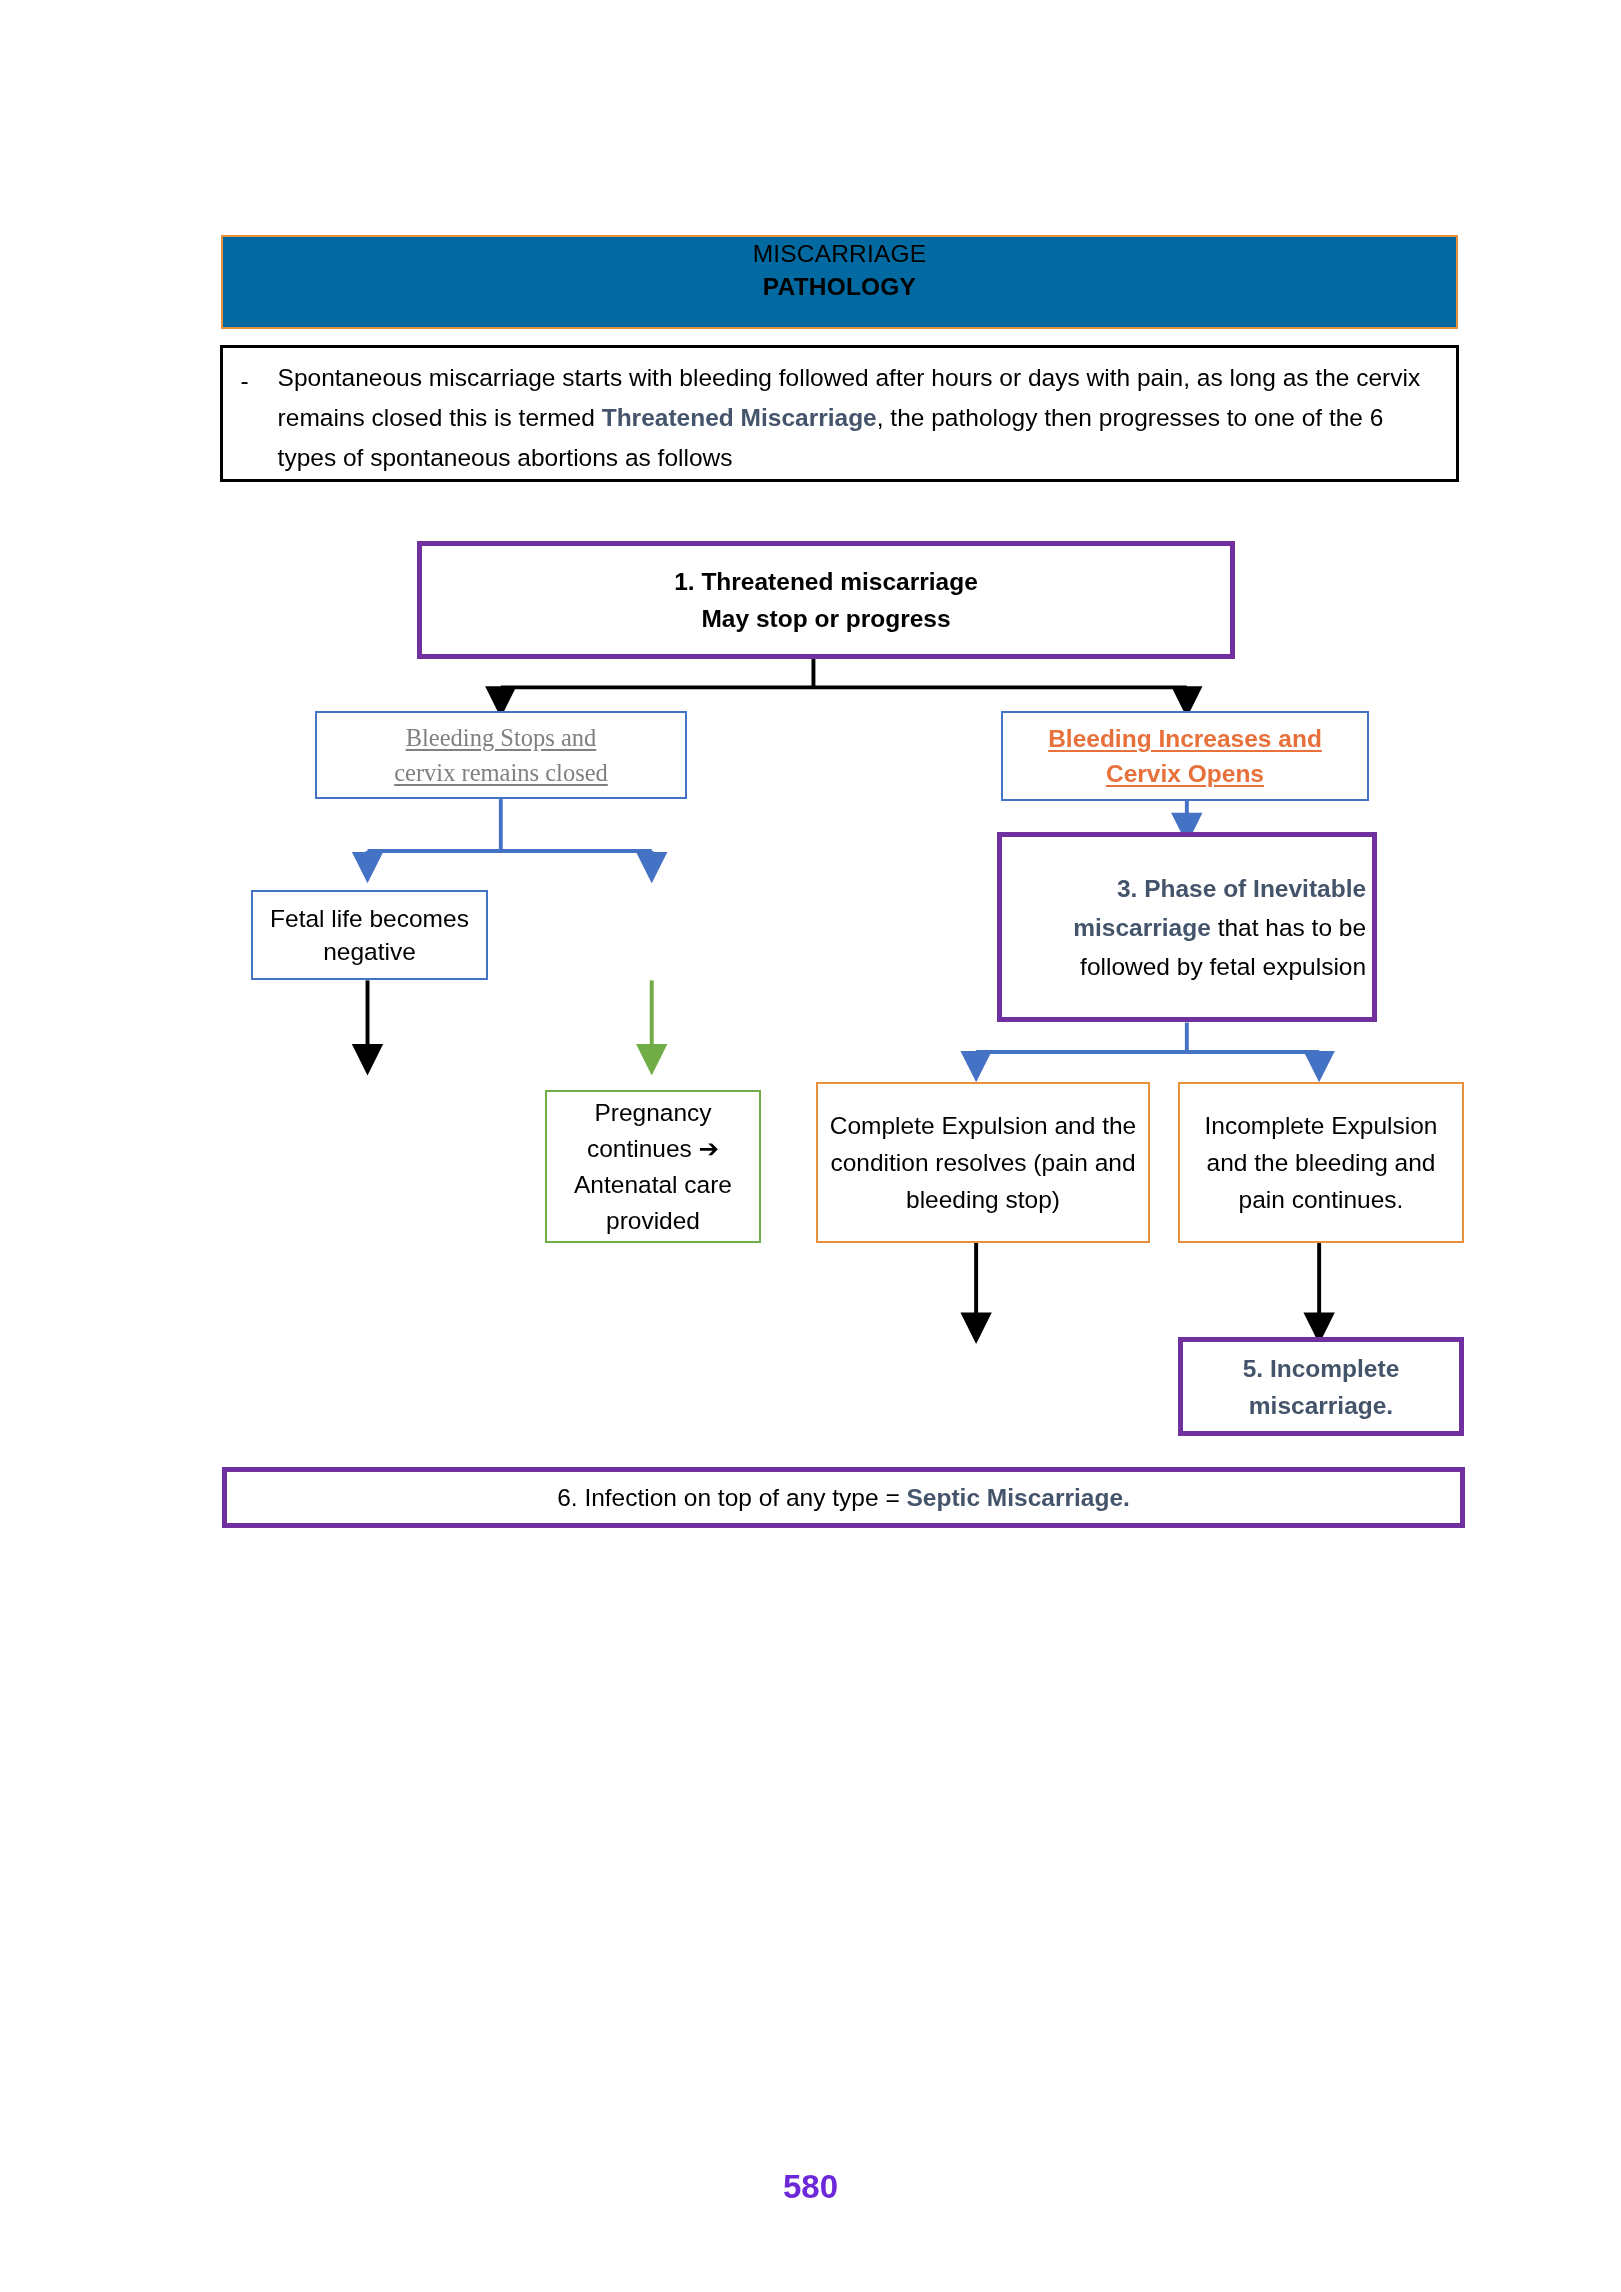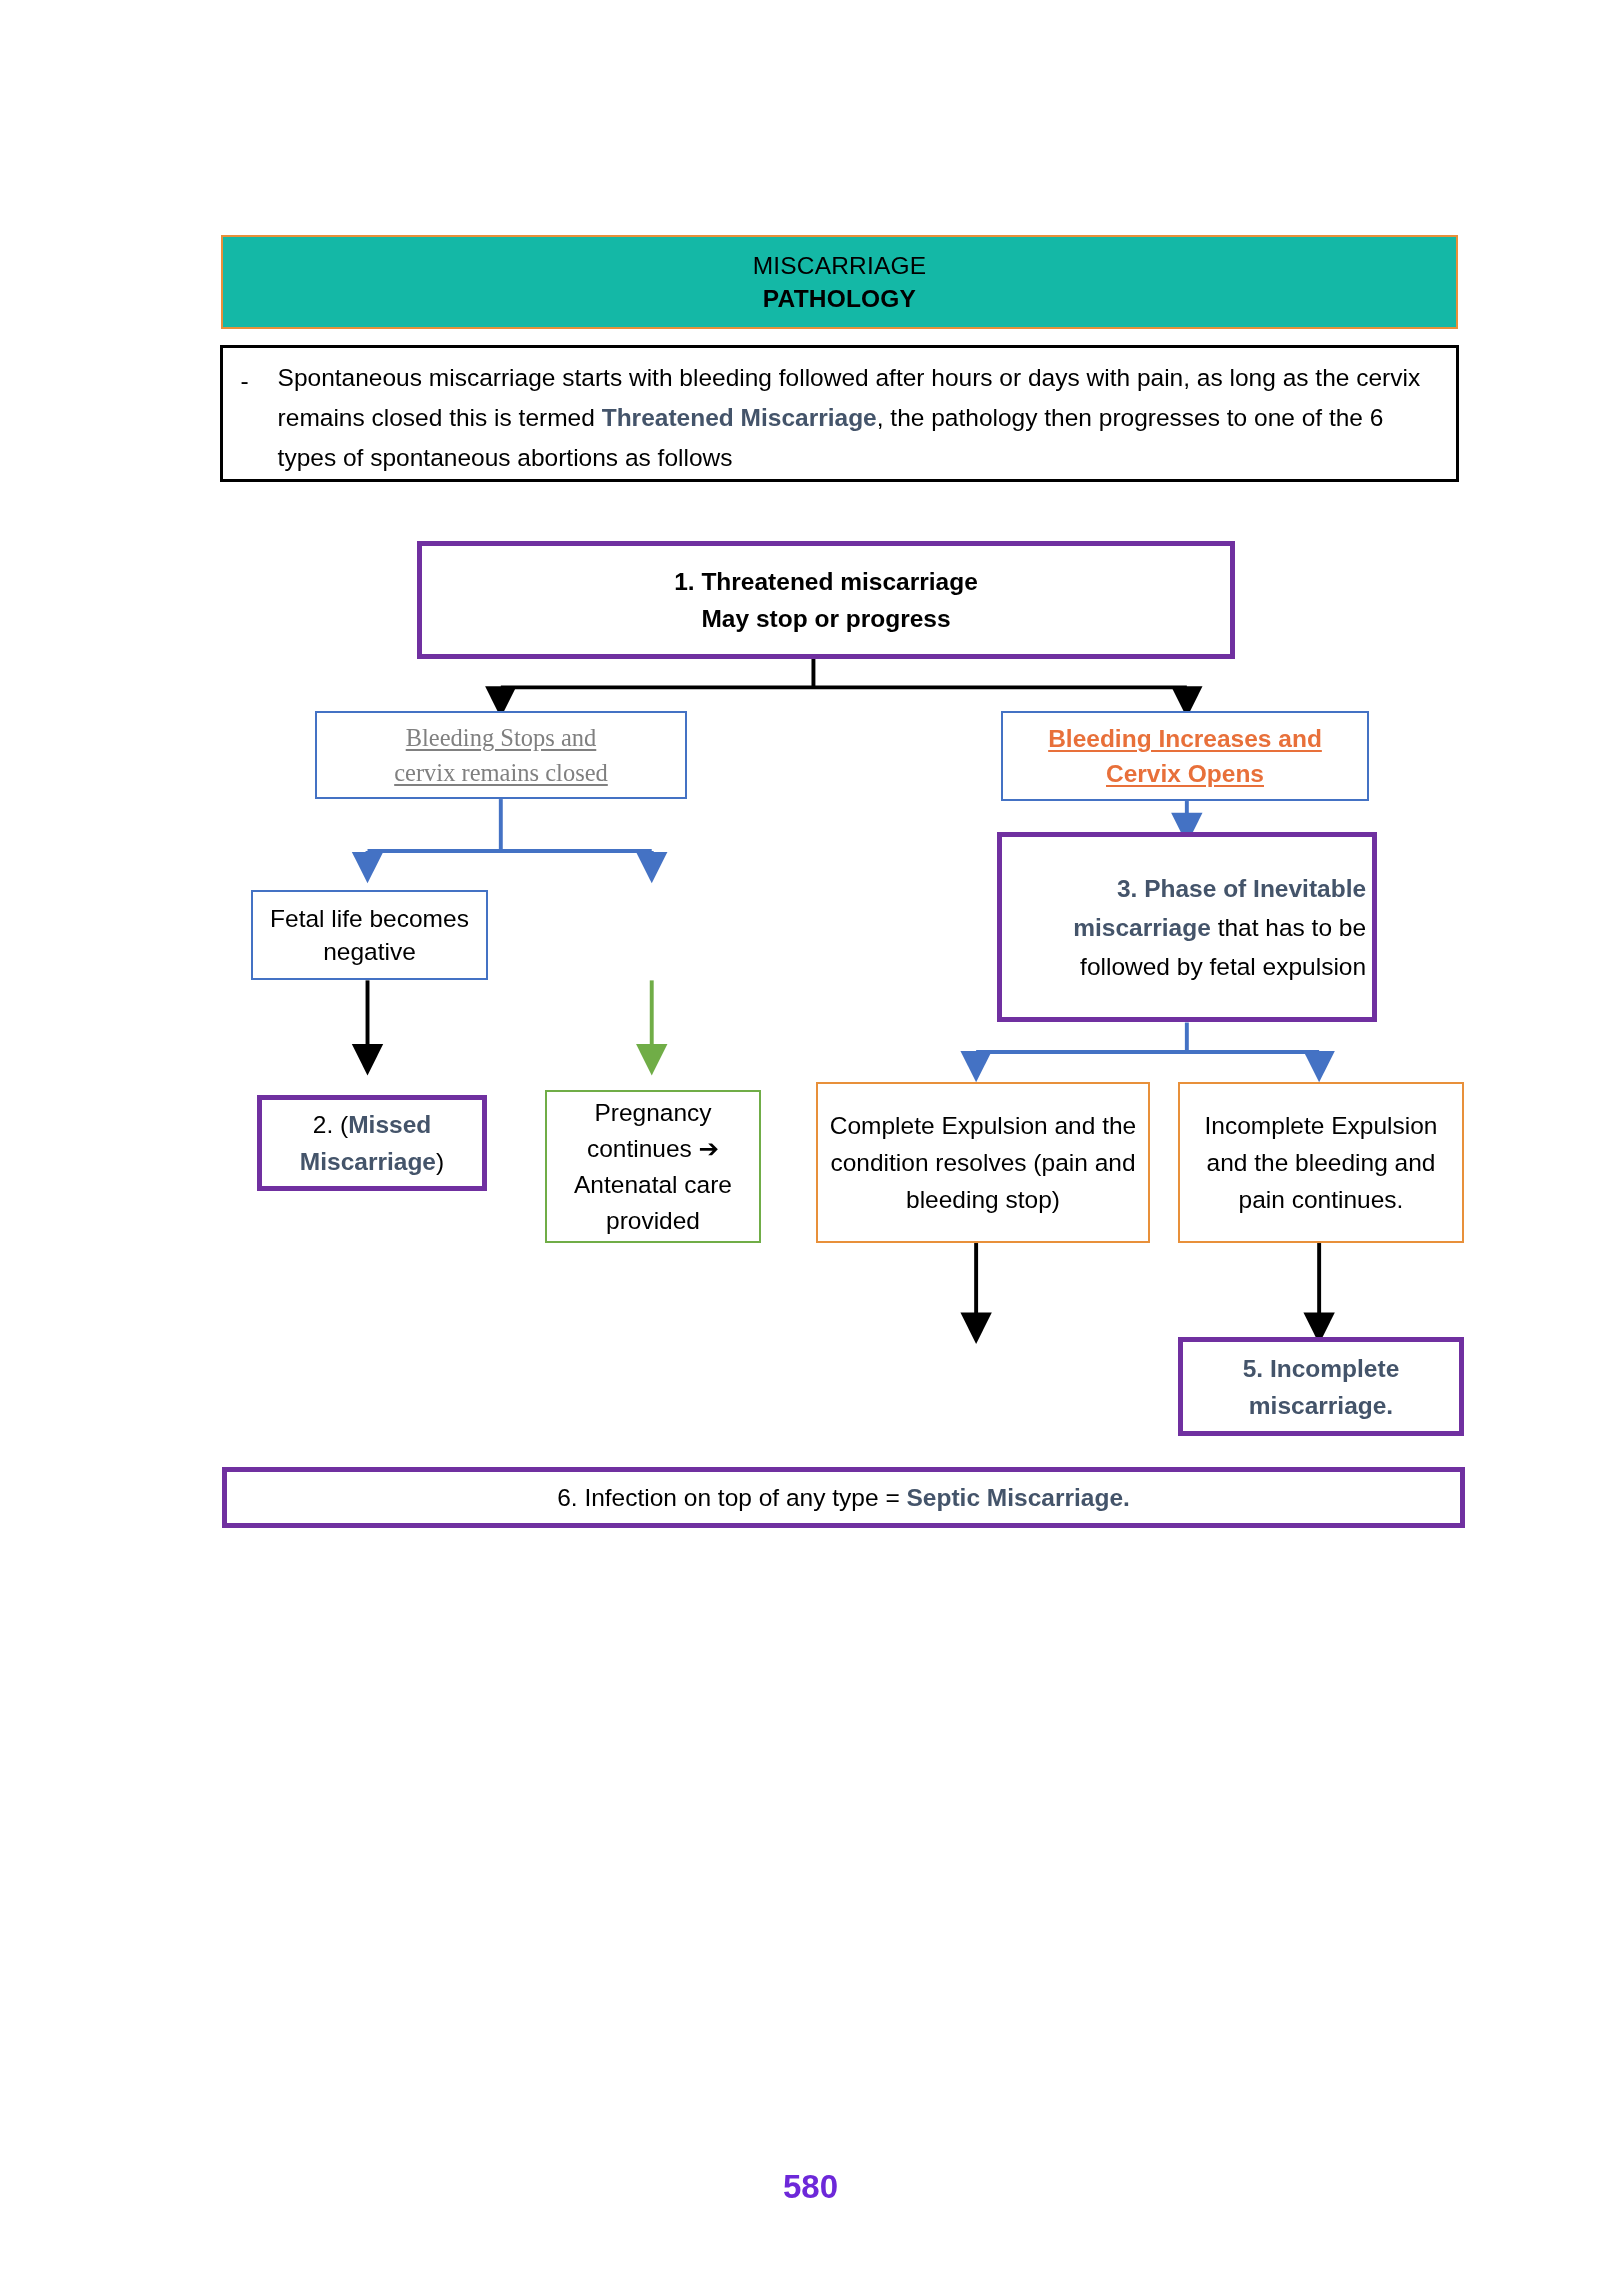--- a/index.html
+++ b/index.html
@@ -23,22 +23,21 @@
     position: absolute;
     left: 221px;
     top: 235px;
     width: 1237px;
     height: 94px;
     border: 2.9px solid #E8903A;
     box-sizing: border-box;
     display: flex;
     flex-direction: column;
     align-items: center;
-    justify-content: center;
-    background: #14b8a6;
+    background: #0369a1;
   }
   .header-line1 {
     font-size: 24.5px;
     line-height: 33px;
     letter-spacing: 0.2px;
   }
   .header-line2 {
     font-size: 24.5px;
     line-height: 33px;
     font-weight: bold;
@@ -205,25 +204,20 @@
       <span>Bleeding Increases and</span><br>
       <span>Cervix Opens</span>
     </div>
   </div>
 
   <div class="fbox blue-thin" style="left:251px; top:890px; width:237px; height:90px;">
     <div class="txt b-black" style="line-height:33px;">Fetal life becomes negative</div>
   </div>
 
 
-  <div class="fbox purple-thick" style="left:257px; top:1095px; width:230px; height:96px;">
-    <div class="txt" style="line-height:37px;">
-      <span class="b-black">2. (</span><span class="b-purple-text">Missed Miscarriage</span><span class="b-black">)</span>
-    </div>
-  </div>
 
   <div class="fbox green-thin" style="left:545px; top:1090px; width:216px; height:153px;">
     <div class="txt b-black" style="line-height:36px;">Pregnancy continues ➔ Antenatal care provided</div>
   </div>
 
   <div class="fbox purple-thick" style="left:997px; top:832px; width:380px; height:190px;">
     <div class="txt" style="line-height:39px;text-align:right;">
       <span class="b-purple-text">3. Phase of Inevitable miscarriage</span><span class="b-black"> that has to be followed by fetal expulsion</span>
     </div>
   </div>

